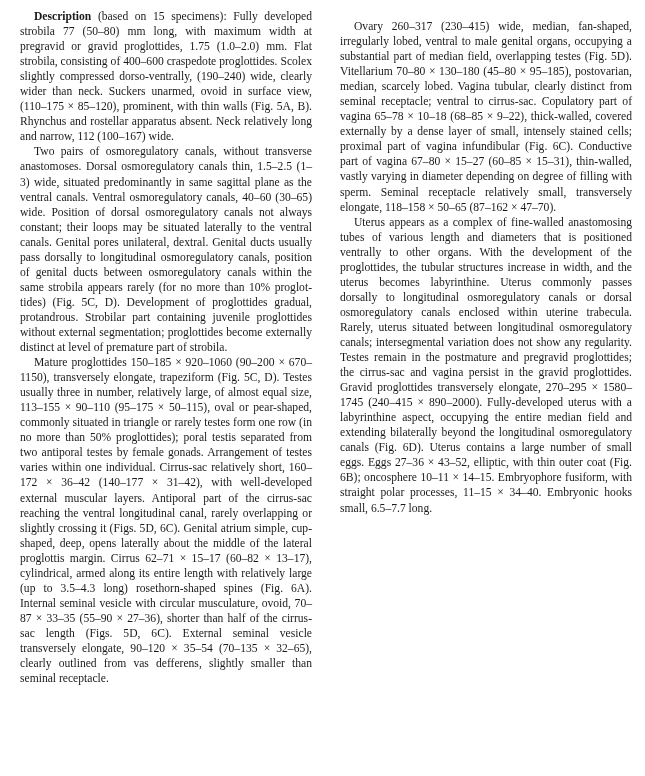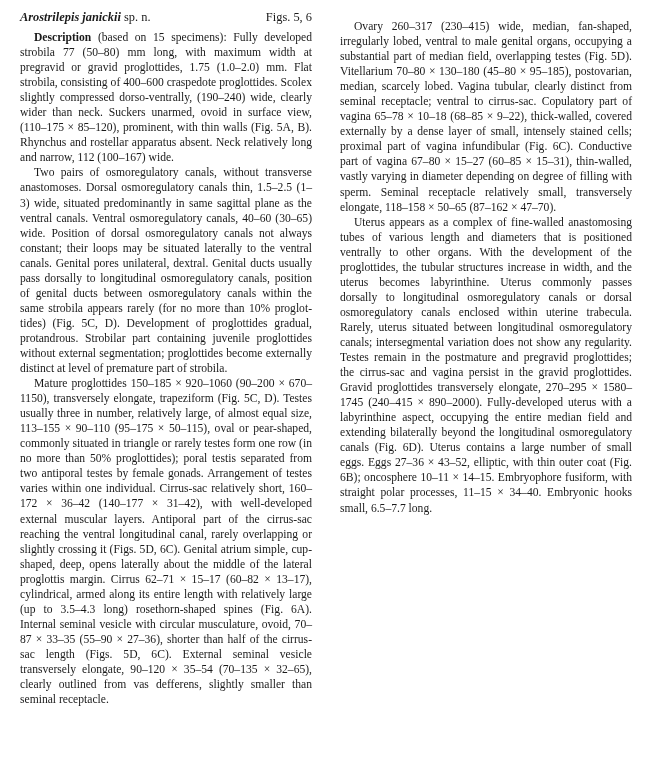--- a/index.html
+++ b/index.html
@@ -22,24 +22,20 @@
   .taxon { font-weight: bold; font-style: italic; }
   .para { margin: 0; text-indent: 14px; }
   .para-label { font-weight: bold; margin-top: 11px; }
 </style>
 </head>
 <body>
 
 <div class="page">
 
   <div class="col col-left">
-    <div class="heading-row">
-      <span><span class="taxon">Arostrilepis janickii</span><span> sp. n.</span></span>
-      <span>Figs. 5, 6</span>
-    </div>
     <p class="para"><span class="para-label">Description</span><span> (based on 15 specimens): Fully developed strobila 77 (50–80) mm long, with maximum width at pregravid or gravid proglottides, 1.75 (1.0–2.0) mm. Flat strobila, consisting of 400–600 craspedote proglottides. Scolex slightly compressed dorso-ventrally, (190–240) wide, clearly wider than neck. Suckers unarmed, ovoid in surface view, (110–175 × 85–120), prominent, with thin walls (Fig. 5A, B). Rhynchus and rostellar apparatus absent. Neck relatively long and narrow, 112 (100–167) wide.</span></p>
     <p class="para">Two pairs of osmoregulatory canals, without trans­verse anastomoses. Dorsal osmoregulatory canals thin, 1.5–2.5 (1–3) wide, situated predominantly in same sagittal plane as the ventral canals. Ventral osmoregula­tory canals, 40–60 (30–65) wide. Position of dorsal os­moregulatory canals not always constant; their loops may be situated laterally to the ventral canals. Genital pores unilateral, dextral. Genital ducts usually pass dorsally to longitudinal osmoregulatory canals, position of genital ducts between osmoregulatory canals within the same strobila appears rarely (for no more than 10% proglot­tides) (Fig. 5C, D). Development of proglottides gradual, protandrous. Strobilar part containing juvenile proglotti­des without external segmentation; proglottides become externally distinct at level of premature part of strobila.</p>
     <p class="para">Mature proglottides 150–185 × 920–1060 (90–200 × 670–1150), transversely elongate, trapeziform (Fig. 5C, D). Testes usually three in number, relatively large, of al­most equal size, 113–155 × 90–110 (95–175 × 50–115), oval or pear-shaped, commonly situated in triangle or rarely testes form one row (in no more than 50% proglot­tides); poral testis separated from two antiporal testes by female gonads. Arrangement of testes varies within one individual. Cirrus-sac relatively short, 160–172 × 36–42 (140–177 × 31–42), with well-developed external mus­cular layers. Antiporal part of the cirrus-sac reaching the ventral longitudinal canal, rarely overlapping or slightly crossing it (Figs. 5D, 6C). Genital atrium simple, cup-shaped, deep, opens laterally about the middle of the lat­eral proglottis margin. Cirrus 62–71 × 15–17 (60–82 × 13–17), cylindrical, armed along its entire length with rel­atively large (up to 3.5–4.3 long) rosethorn-shaped spines (Fig. 6A). Internal seminal vesicle with circular muscu­lature, ovoid, 70–87 × 33–35 (55–90 × 27–36), shorter than half of the cirrus-sac length (Figs. 5D, 6C). External seminal vesicle transversely elongate, 90–120 × 35–54 (70–135 × 32–65), clearly outlined from vas defferens, slightly smaller than seminal receptacle.</p>
   </div>
 
   <div class="col col-right">
     <p class="para">Ovary 260–317 (230–415) wide, median, fan-shaped, irregularly lobed, ventral to male genital organs, occupy­ing a substantial part of median field, overlapping testes (Fig. 5D). Vitellarium 70–80 × 130–180 (45–80 × 95–185), postovarian, median, scarcely lobed. Vagina tubular, clearly distinct from seminal receptacle; ventral to cirrus-sac. Copulatory part of vagina 65–78 × 10–18 (68–85 × 9–22), thick-walled, covered externally by a dense layer of small, intensely stained cells; proximal part of vagina infundibular (Fig. 6C). Conductive part of vagina 67–80 × 15–27 (60–85 × 15–31), thin-walled, vastly varying in diameter depending on degree of filling with sperm. Seminal receptacle relatively small, transversely elongate, 118–158 × 50–65 (87–162 × 47–70).</p>
     <p class="para">Uterus appears as a complex of fine-walled anastomo­sing tubes of various length and diameters that is posi­tioned ventrally to other organs. With the development of the proglottides, the tubular structures increase in width, and the uterus becomes labyrinthine. Uterus commonly passes dorsally to longitudinal osmoregulatory canals or dorsal osmoregulatory canals enclosed within uterine trabecula. Rarely, uterus situated between longitudinal osmoregulatory canals; intersegmental variation does not show any regularity. Testes remain in the postma­ture and pregravid proglottides; the cirrus-sac and vagina persist in the gravid proglottides. Gravid proglottides transversely elongate, 270–295 × 1580–1745 (240–415 × 890–2000). Fully-developed uterus with a labyrinthine aspect, occupying the entire median field and extending bilaterally beyond the longitudinal osmoregulatory canals (Fig. 6D). Uterus contains a large number of small eggs. Eggs 27–36 × 43–52, elliptic, with thin outer coat (Fig. 6B); oncosphere 10–11 × 14–15. Embryophore fusiform, with straight polar processes, 11–15 × 34–40. Embryonic hooks small, 6.5–7.7 long.</p>
   </div>
 

